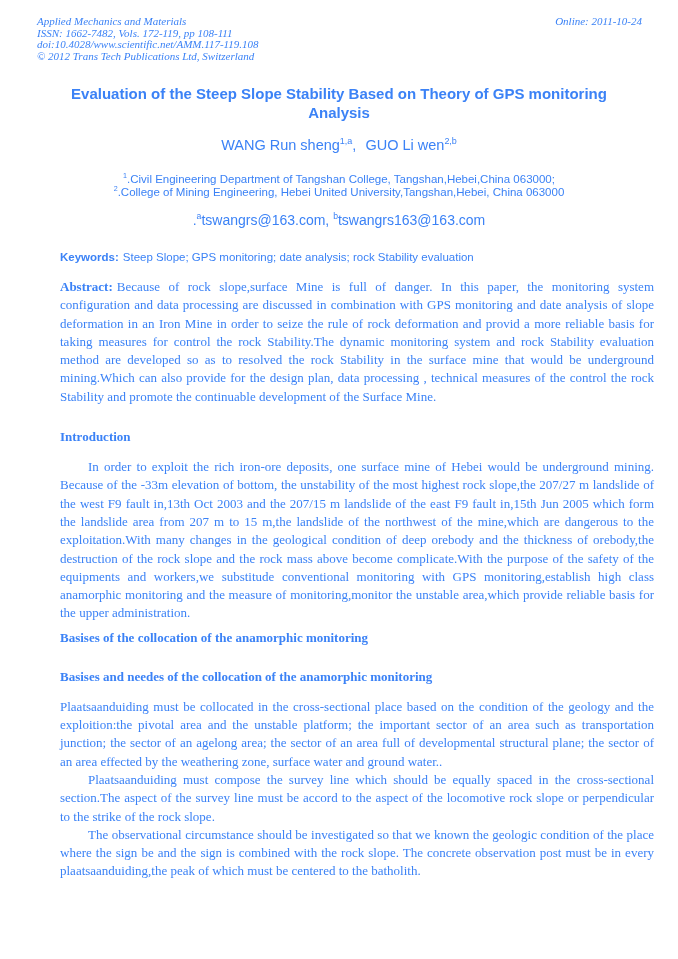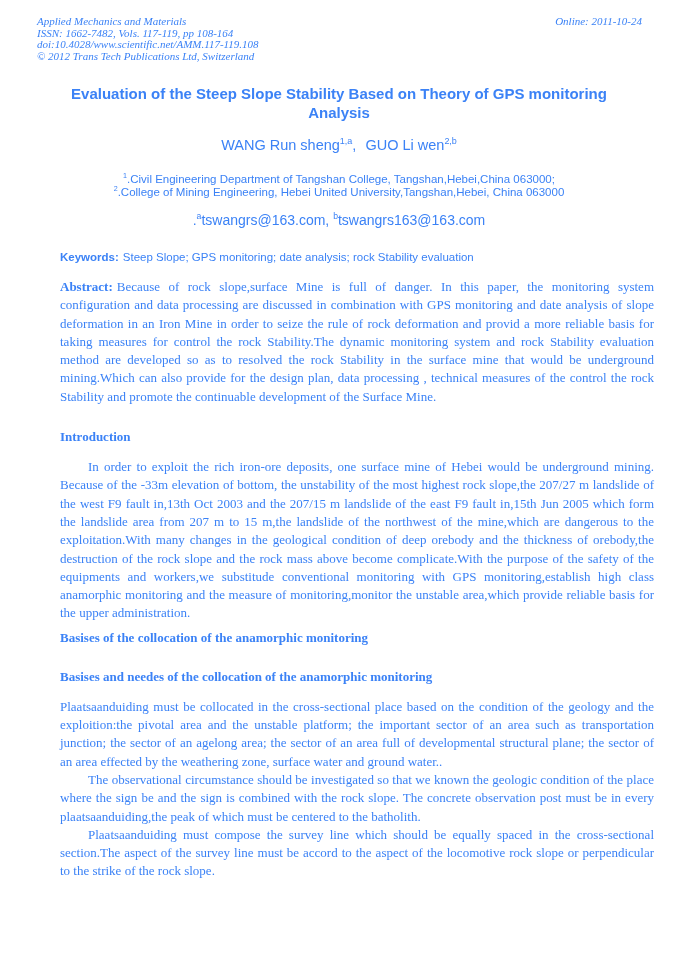--- a/index.html
+++ b/index.html
@@ -92,21 +92,21 @@
   p { margin: 0; }
 </style>
 </head>
 <body>
 
 <div class="page">
 
   <div class="header">
     <div class="header-left">
       <div>Applied Mechanics and Materials</div>
-      <div>ISSN: 1662-7482, Vols. 117-119, pp 108-164</div>
+      <div>ISSN: 1662-7482, Vols. 172-119, pp 108-111</div>
       <div>doi:10.4028/www.scientific.net/AMM.117-119.108</div>
       <div>© 2012 Trans Tech Publications Ltd, Switzerland</div>
     </div>
     <div class="online-date">Online: 2011-10-24</div>
   </div>
 
   <div class="title">Evaluation of the Steep Slope Stability Based on Theory of GPS monitoring Analysis</div>
 
   <div class="authors"><span>WANG Run sheng</span><sup>1,a</sup><span class="sep">,</span><span>GUO Li wen</span><sup>2,b</sup></div>
 
@@ -121,18 +121,18 @@
     <p class="keywords"><span class="label">Keywords:</span><span>Steep Slope; GPS monitoring; date analysis; rock Stability evaluation</span></p>
 
     <p class="serifpar abstract"><span class="label">Abstract:</span><span>Because of rock slope,surface Mine is full of danger. In this paper, the monitoring system configuration and data processing are discussed in combination with GPS monitoring and date analysis of slope deformation in an Iron Mine in order to seize the rule of rock deformation and provid a more reliable basis for taking measures for control the rock Stability.The dynamic monitoring system and rock Stability evaluation method are developed so as to resolved the rock Stability in the surface mine that would be underground mining.Which can also provide for the design plan, data processing , technical measures of the control the rock Stability and promote the continuable development of the Surface Mine.</span></p>
 
     <h3 class="sec-heading">Introduction</h3>
     <p class="serifpar after-heading indent">In order to exploit the rich iron-ore deposits, one surface mine of Hebei would be underground mining. Because of the -33m elevation of bottom, the unstability of the most highest rock slope,the 207/27 m landslide of the west F9 fault in,13th Oct 2003 and the 207/15 m landslide of the east F9 fault in,15th Jun 2005 which form the landslide area from 207 m to 15 m,the landslide of the northwest of the mine,which are dangerous to the exploitation.With many changes in the geological condition of deep orebody and the thickness of orebody,the destruction of the rock slope and the rock mass above become complicate.With the purpose of the safety of the equipments and workers,we substitude conventional monitoring with GPS monitoring,establish high class anamorphic monitoring and the measure of monitoring,monitor the unstable area,which provide reliable basis for the upper administration.</p>
 
     <h3 class="sec-heading tight">Basises of the collocation of the anamorphic monitoring</h3>
     <h3 class="sec-heading">Basises and needes of the collocation of the anamorphic monitoring</h3>
     <p class="serifpar after-heading flowpar">Plaatsaanduiding must be collocated in the cross-sectional place based on the condition of the geology and the exploition:the pivotal area and the unstable platform; the important sector of an area such as transportation junction; the sector of an agelong area; the sector of an area full of developmental structural plane; the sector of an area effected by the weathering zone, surface water and ground water..</p>
+    <p class="serifpar flowpar indent">Plaatsaanduiding must compose the survey line which should be equally spaced in the cross-sectional section.The aspect of the survey line must be accord to the aspect of the locomotive rock slope or perpendicular to the strike of the rock slope.</p>
     <p class="serifpar flowpar indent">The observational circumstance should be investigated so that we known the geologic condition of the place where the sign be and the sign is combined with the rock slope. The concrete observation post must be in every plaatsaanduiding,the peak of which must be centered to the batholith.</p>
-    <p class="serifpar flowpar indent">Plaatsaanduiding must compose the survey line which should be equally spaced in the cross-sectional section.The aspect of the survey line must be accord to the aspect of the locomotive rock slope or perpendicular to the strike of the rock slope.</p>
 
   </div>
 
 </div>
 
 </body></html>

